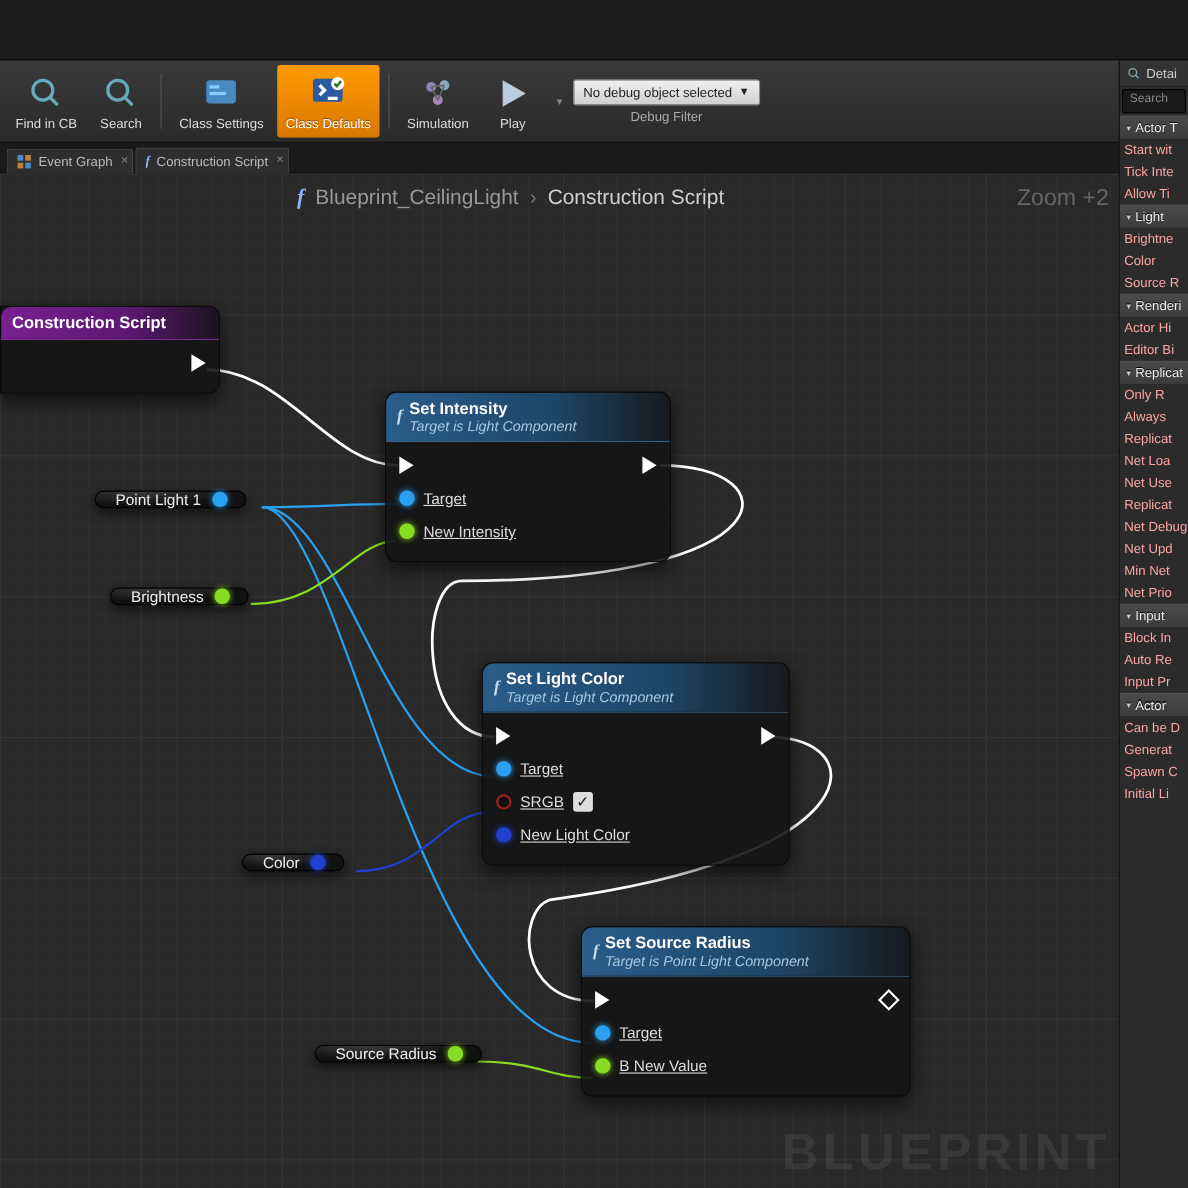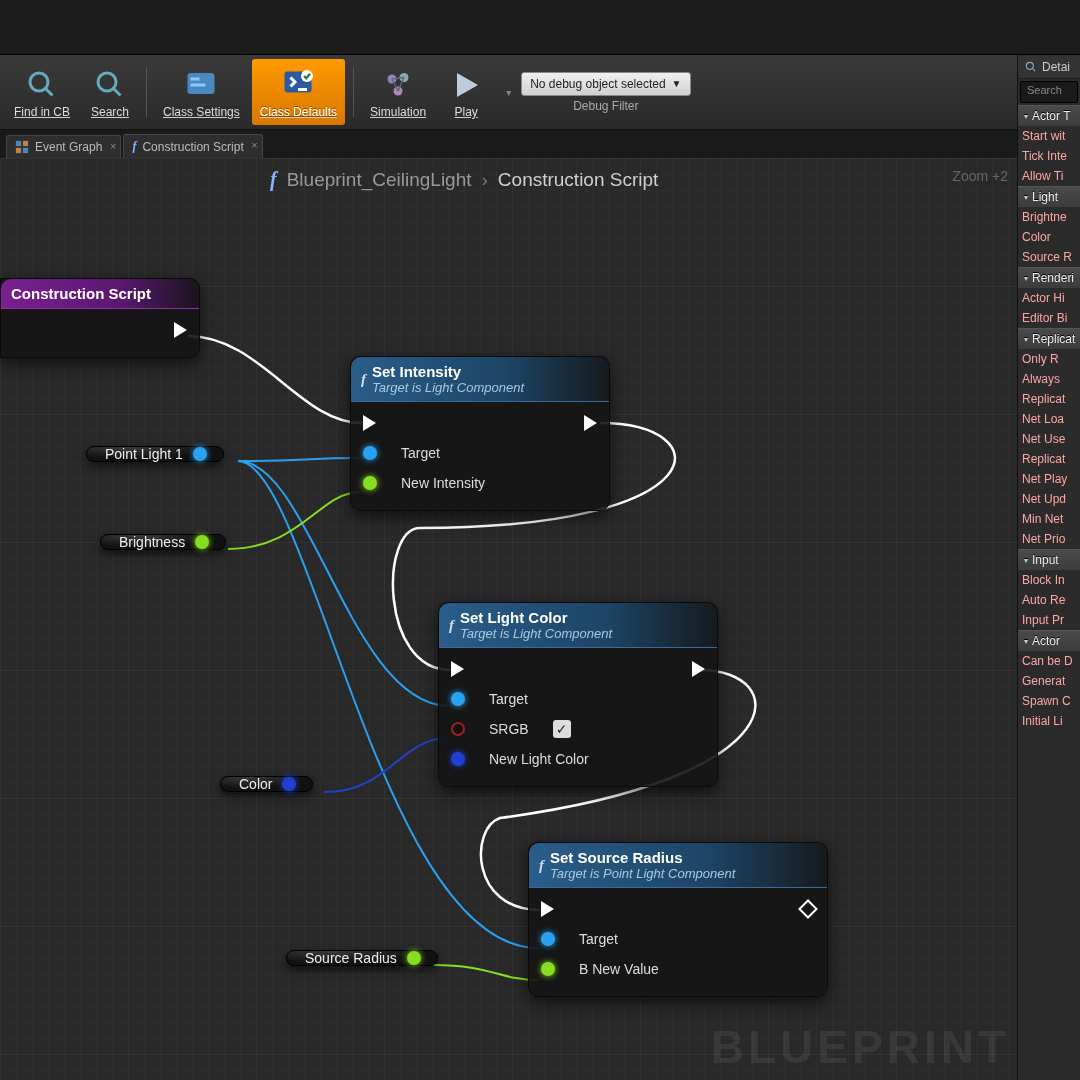--- a/index.html
+++ b/index.html
@@ -1,20 +1,20 @@
 <!DOCTYPE html>
 <html><head>
 <meta charset="utf-8">
 <style>
 * { margin:0; padding:0; box-sizing:border-box; font-family:"Segoe UI",Tahoma,sans-serif; }
 body { width:1080px; height:1080px; background:#1a1a1a; color:#ccc; overflow:hidden; position:relative; }
 
 
 .toolbar { position:absolute; top:55px; left:0; right:0; height:75px; background:linear-gradient(#3a3a3a,#2a2a2a); border-bottom:1px solid #111; display:flex; align-items:center; padding:0 4px; }
-.tbtn { display:flex; flex-direction:column; align-items:center; justify-content:flex-end; padding:4px 8px 6px; margin:0 2px; height:66px; border-radius:3px; cursor:pointer; min-width:56px;text-decoration:underline; }
+.tbtn { display:flex; flex-direction:column; align-items:center; justify-content:flex-end; padding:4px 8px 6px; margin:0 2px; height:66px; border-radius:3px; cursor:pointer; min-width:56px; }
 .tbtn.active { background:linear-gradient(#ff9a00,#d87800); }
 .tbtn.active .tlbl { color:#fff; text-shadow:0 -1px 0 #8a4a00; }
 .tico { width:36px; height:36px; display:flex; align-items:center; justify-content:center; }
 .tlbl { font-size:12px; color:#ddd; margin-top:2px; white-space:nowrap; }
 .tb-sep { width:1px; height:50px; background:#555; margin:0 6px; }
 .debug-box { margin-left:10px; }
 .debug-sel { background:linear-gradient(#f0f0f0,#d0d0d0); color:#222; font-size:12px; padding:4px 8px; border-radius:3px; border:1px solid #888; display:flex; align-items:center; gap:6px; cursor:pointer; }
 .debug-sel .caret { font-size:10px; }
 .debug-lbl { font-size:12px; color:#aaa; text-align:center; margin-top:3px; }
 
@@ -28,39 +28,39 @@
 
 .graph { position:absolute; top:158px; left:0; right:0; bottom:0; background:#292929; overflow:hidden;
   background-image:linear-gradient(#333 1px,transparent 1px),linear-gradient(90deg,#333 1px,transparent 1px),
                    linear-gradient(#2e2e2e 1px,transparent 1px),linear-gradient(90deg,#2e2e2e 1px,transparent 1px);
   background-size:128px 128px,128px 128px,16px 16px,16px 16px;
 }
 .crumb { position:absolute; top:10px; left:270px; font-size:19px; color:#888; display:flex; align-items:center; gap:10px; }
 .crumb span.light { color:#999; font-weight:500; }
 .crumb span.bright { color:#cfcfcf; }
 .crumb .fglyph { font-size:20px; }
-.zoom { position:absolute; top:10px; right:72px; font-size:14px; color:#666; }
+.zoom { position:absolute; top:10px; right:72px; font-size:21px; color:#666; }
 .watermark { position:absolute; right:70px; bottom:6px; font-size:46px; font-weight:700; letter-spacing:4px; color:rgba(200,200,200,.10); }
 
 
 .details { position:absolute; top:55px; right:0; width:63px; bottom:0; background:#2b2b2b; border-left:1px solid #111; overflow:hidden; }
 .details-hdr { height:24px; background:#333; display:flex; align-items:center; padding:0 6px; font-size:12px; gap:4px; border-bottom:1px solid #222; }
 .details-search { height:22px; background:#1a1a1a; margin:2px; border:1px solid #000; font-size:11px; color:#888; padding:2px 6px; border-radius:2px; }
 .details .cat { background:linear-gradient(#4a4a4a,#3c3c3c); padding:3px 6px; font-size:12px; color:#eee; text-shadow:0 -1px #000; border-top:1px solid #555; display:flex; align-items:center; gap:4px;}
 .details .cat .caret { font-size:8px; color:#ccc; }
 .details .prop { font-size:12px; color:#fca5a5; padding:3px 0 3px 4px; white-space:nowrap; }
 
 
 .node { position:absolute; background:rgba(20,20,20,.90); border:1px solid #0a0a0a; border-radius:10px; box-shadow:0 6px 16px rgba(0,0,0,.6); }
 .node .nh { padding:6px 12px 6px 10px; border-radius:10px 10px 0 0; display:flex; align-items:center; gap:6px; color:#fff; font-size:15px; font-weight:600; }
 .node .nh .sub { font-weight:400; font-style:italic; color:#a8c8e0; font-size:13px; flex-basis:100%; }
 .node .nh-wrap { display:flex; flex-wrap:wrap; }
 .node .body { padding:6px 12px 12px; }
 .node .row { display:flex; justify-content:space-between; align-items:center; height:30px; }
-.node .plab { display:flex; align-items:center; gap:24px; font-size:14px; color:#ddd; }
+.node .plab { display:flex; align-items:center; gap:8px; font-size:14px; color:#ddd;text-decoration:underline; }
 .pin { width:14px; height:14px; border-radius:50%; background:#111; border:2px solid #888; }
 .pin.exec { width:0;height:0;border:none;border-left:13px solid #fff;border-top:8px solid transparent;border-bottom:8px solid transparent;border-radius:0;background:none;}
 .pin.filled { background:currentColor; border-color:currentColor; box-shadow:0 0 6px currentColor;}
 .pin.obj { color:#2aa0f0; }
 .pin.flt { color:#88dd22; }
 .pin.col { color:#2040d0; }
 .pin.bool{ color:#a02020; border-color:#a02020;}
 .node.csn .nh { background:linear-gradient(90deg,#7a2090,#5a1870 60%,rgba(40,10,50,.2)); border-bottom:1px solid #8a30a8; }
 .node.fn .nh  { background:linear-gradient(90deg,#2a5d8a,#1d4566 60%,rgba(20,40,60,.2)); border-bottom:1px solid #3a6a96; }
 .node.csn { border-radius:10px; }
@@ -338,21 +338,21 @@
       <div class="cat"><span class="caret">▾</span>Renderi</div>
       <div class="prop">Actor Hi</div>
       <div class="prop">Editor Bi</div>
       <div class="cat"><span class="caret">▾</span>Replicat</div>
       <div class="prop">Only R</div>
       <div class="prop">Always</div>
       <div class="prop">Replicat</div>
       <div class="prop">Net Loa</div>
       <div class="prop">Net Use</div>
       <div class="prop">Replicat</div>
-      <div class="prop">Net Play</div>
+      <div class="prop">Net Debug</div>
       <div class="prop">Net Upd</div>
       <div class="prop">Min Net</div>
       <div class="prop">Net Prio</div>
       <div class="cat"><span class="caret">▾</span>Input</div>
       <div class="prop">Block In</div>
       <div class="prop">Auto Re</div>
       <div class="prop">Input Pr</div>
       <div class="cat"><span class="caret">▾</span>Actor</div>
       <div class="prop">Can be D</div>
       <div class="prop">Generat</div>

